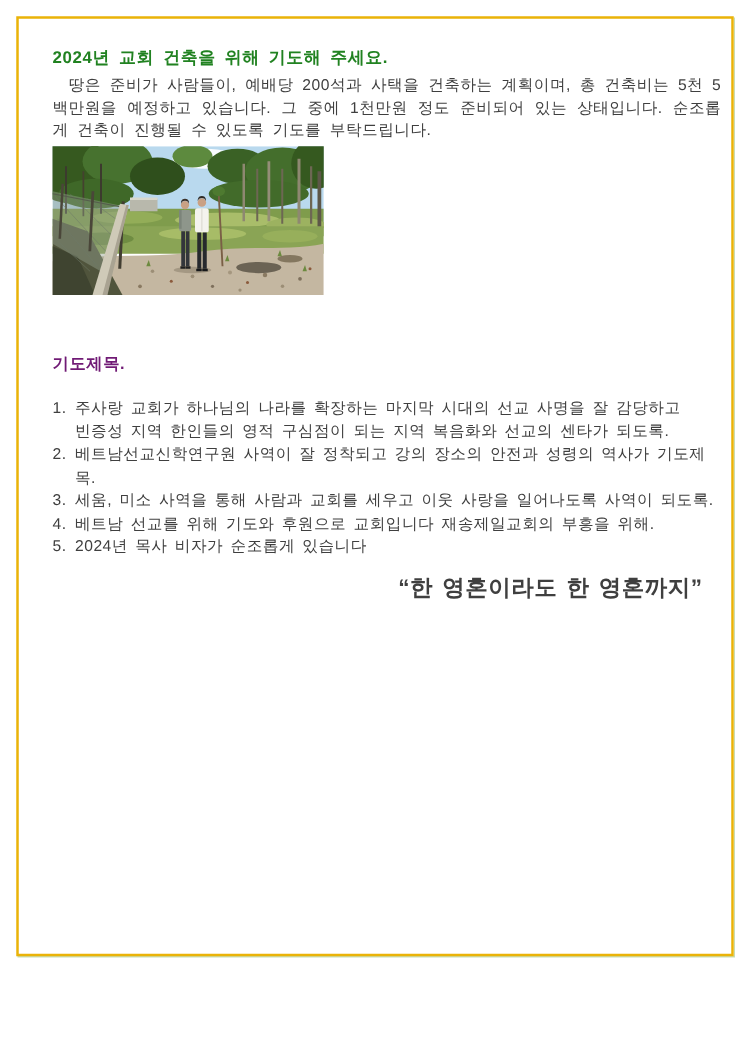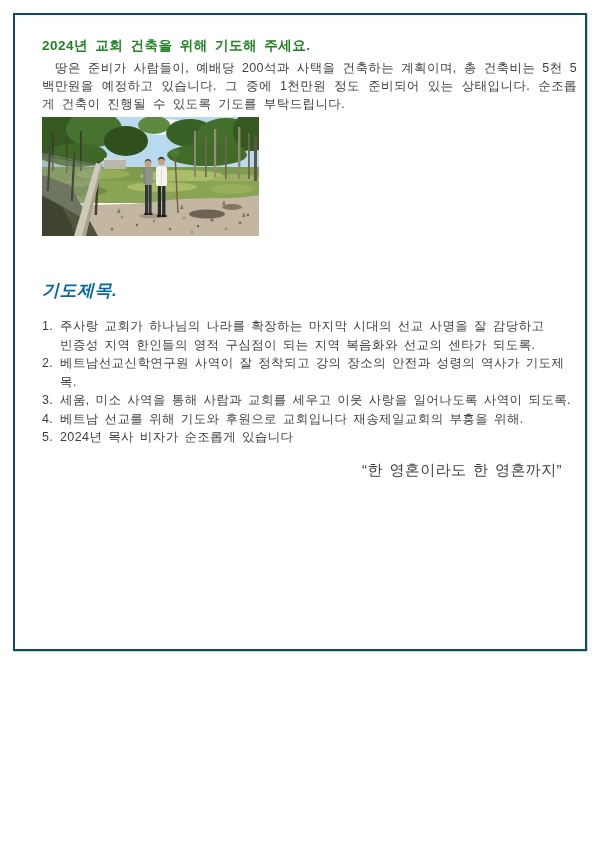--- a/index.html
+++ b/index.html
@@ -10,23 +10,23 @@
     background: #ffffff;
     font-family: "Liberation Sans", "DejaVu Sans", sans-serif;
     color: #3f3f3f;
     overflow: hidden;
   }
   .frame {
     position: absolute;
     left: 13px;
     top: 13px;
     width: 574px;
-    height: 638px;
+    height: 752px;
     box-sizing: border-box;
-    border: 2px solid #0c4a6e;
+    border: 2px solid #eab308;
     box-shadow: 1px 1px 0 #c9ddb0;
     padding: 22px 8px 0 27px;
   }
   .letter-title {
     margin: 0 0 4px 0;
     font-size: 13.5px;
     line-height: 18px;
     font-weight: bold;
     color: #218221;
     letter-spacing: 0.5px;
@@ -43,50 +43,50 @@
     color: #3f3f3f;
   }
   .photo {
     margin: 4px 0 0 0;
     width: 217px;
     height: 119px;
     line-height: 0;
   }
   .prayer-heading {
     margin: 46px 0 0 0;
-    font-size: 17px;
+    font-size: 13px;
     line-height: 18px;
     font-weight: bold;
-    color: #0369a1;
+    color: #701a75;
     letter-spacing: 0.5px;
-    font-style: italic;
   }
   .prayer-list {
     margin: 17px 0 0 0;
     padding: 0;
     list-style: none;
   }
   .prayer-item {
     display: flex;
     font-size: 12.5px;
     line-height: 18.5px;
     letter-spacing: 0.4px;
     word-spacing: 2px;
     color: #3f3f3f;
   }
   .prayer-item .num { flex: none; width: 18px; }
   .prayer-item .txt { flex: 1; white-space: pre-line; }
   .closing {
     margin: 14px 15px 0 0;
     text-align: right;
-    font-size: 15px;
+    font-size: 18px;
     line-height: 18.5px;
     letter-spacing: 0.4px;
     word-spacing: 2px;
     color: #3f3f3f;
+    font-weight: bold;
   }
 </style>
 </head>
 <body>
 
 <div class="sheet">
   <div class="frame">
 
     <h1 class="letter-title">2024년 교회 건축을 위해 기도해 주세요.</h1>
 

